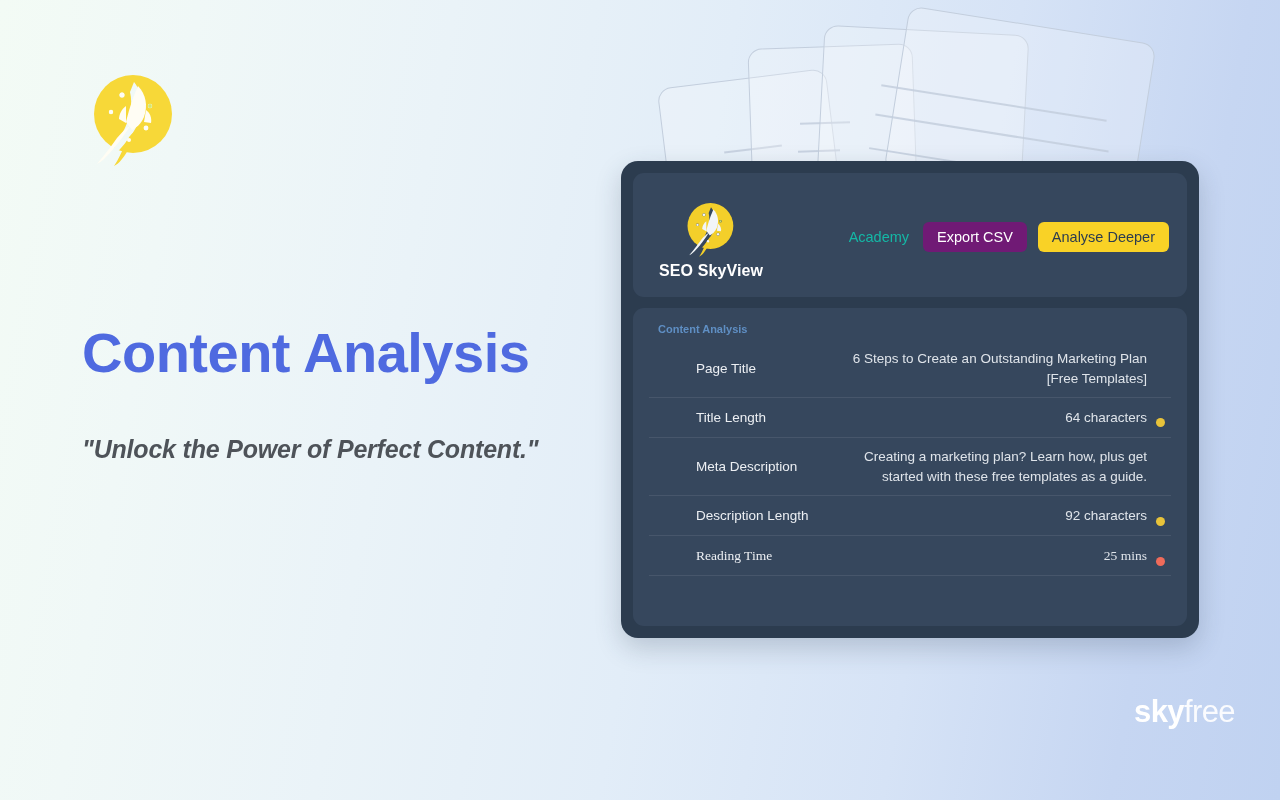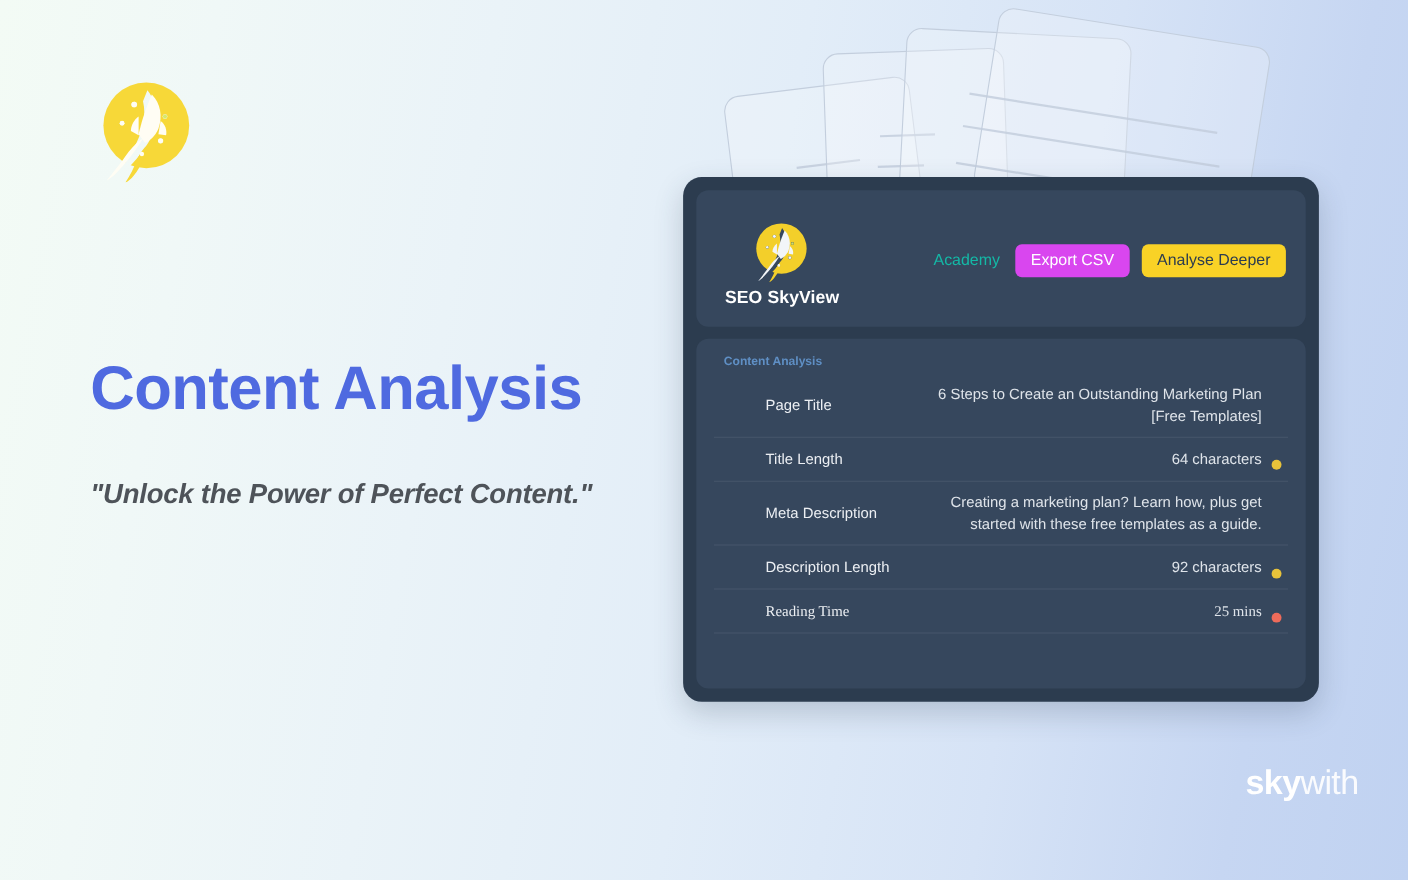--- a/index.html
+++ b/index.html
@@ -139,21 +139,21 @@
   }
   .btn {
     border:none;
     border-radius:6px;
     font-family:"Liberation Sans", sans-serif;
     font-size:14.5px;
     padding:7px 14px;
     cursor:pointer;
     white-space:nowrap;
   }
-  #btn-export-csv { background:#d946ef; color:#ffffff; }
+  #btn-export-csv { background:#701a75; color:#ffffff; }
   #btn-analyse-deeper { background:#f9d226; color:#2c3c4f; }
 
   
   #app-body {
     background:#36475d;
     border-radius:11px;
     flex:1;
     padding:15px 16px 14px 16px;
     overflow:hidden;
   }
@@ -259,21 +259,21 @@
       <circle cx="58" cy="66" r="2.2" fill="#fffdf4"></circle>
       <circle cx="41" cy="78" r="2.0" fill="#fffdf4"></circle>
     </svg>
   </div>
 
   <div id="headline">
     <h1 id="page-title">Content Analysis</h1>
     <div id="tagline">"Unlock the Power of Perfect Content."</div>
   </div>
 
-  <div id="watermark"><span class="wm-bold">sky</span><span class="wm-light">with</span></div>
+  <div id="watermark"><span class="wm-bold">sky</span><span class="wm-light">free</span></div>
 
   <div id="app-window">
 
     <div id="app-header">
 
       <div id="header-brand">
         <span id="header-logo">
           <svg viewBox="0 0 92 104" width="54" height="62" aria-hidden="true">
             <defs>
               <mask id="moonmask2">

